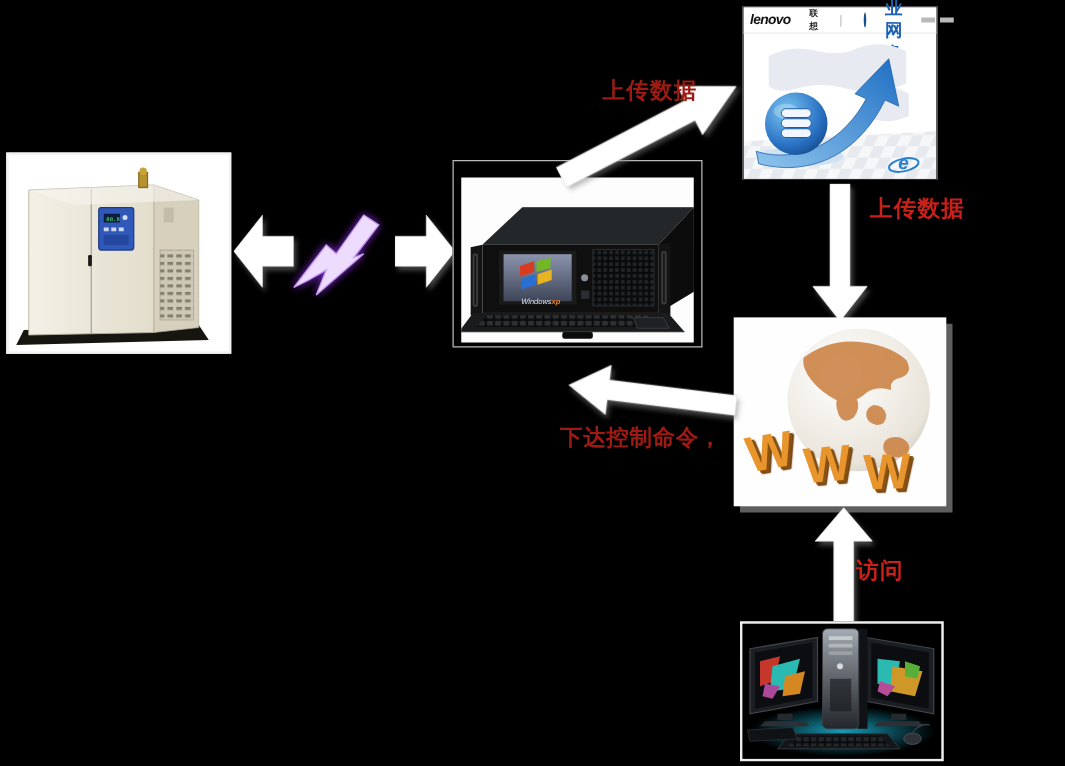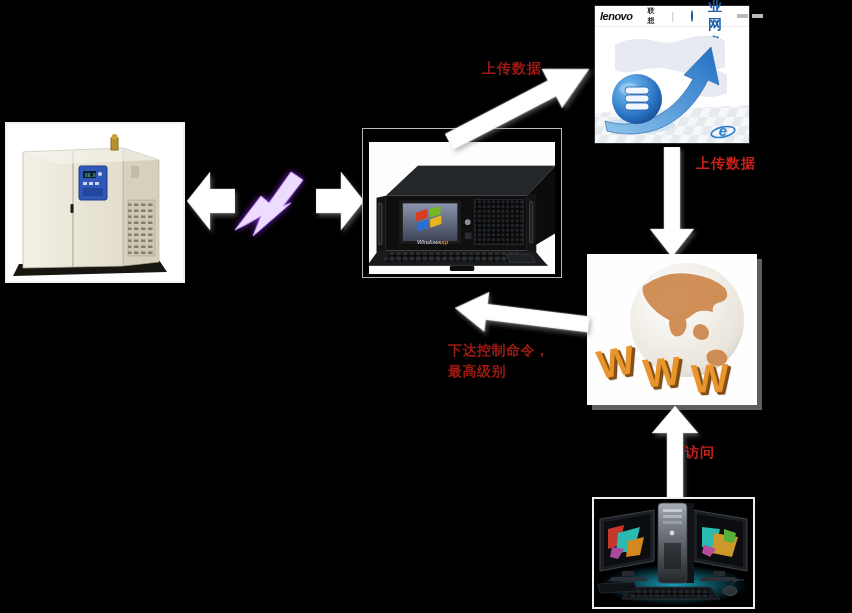--- a/index.html
+++ b/index.html
@@ -1,20 +1,20 @@
 <!DOCTYPE html>
 <html><head>
 <meta charset="utf-8">
 <style>
   html,body{margin:0;padding:0;background:#000;}
   #canvas{position:relative;width:852px;height:613px;background:#000;overflow:hidden;
           font-family:"Liberation Sans",sans-serif;}
   .fig{position:absolute;box-sizing:border-box;}
   .arrow{position:absolute;filter:drop-shadow(2px 3px 2px rgba(130,130,130,.55));}
-  .lbl{position:absolute;font-weight:bold;font-size:14px;letter-spacing:1px;white-space:nowrap;
+  .lbl{position:absolute;font-weight:bold;font-size:18px;letter-spacing:1px;white-space:nowrap;
        font-family:"Liberation Sans",sans-serif;}
   .red-dark{color:#9e1a12;}
   .red-bright{color:#c9201a;}
 
   
   #cabinet{left:5px;top:122px;width:180px;height:161px;background:#fff;border:2px solid #f2f2f2;}
 
   
   #lightning{left:227px;top:166px;width:86px;height:72px;}
 
@@ -268,21 +268,20 @@
     <span class="w" style="left:10px;top:86px;transform:rotate(-10deg);">W</span>
     <span class="w" style="left:56px;top:96px;transform:rotate(-5deg);">W</span>
     <span class="w" style="left:104px;top:102px;transform:rotate(-2deg);">W</span>
   </div>
 
   <svg class="arrow" id="arrow-left-cmd" width="135" height="40" viewBox="0 0 135 40">
     <polygon points="0,20 32,0 32,12 135,12 135,28 32,28 32,40" fill="#ffffff" stroke="#cfcfcf" stroke-width="0.5"></polygon>
   </svg>
   <div class="lbl red-dark" id="lbl-command">
     <div>下达控制命令，</div>
-    <div>最高级别</div>
   </div>
 
   <svg class="arrow" id="arrow-up" width="46" height="94" viewBox="0 0 46 94">
     <polygon points="23,0 46,27 31,27 31,94 15,94 15,27 0,27" fill="#ffffff" stroke="#cfcfcf" stroke-width="0.5"></polygon>
   </svg>
   <div class="lbl red-bright" id="lbl-access">访问</div>
 
   <div class="fig" id="clients">
     <svg width="159" height="108" viewBox="0 0 159 108">
       <defs>

